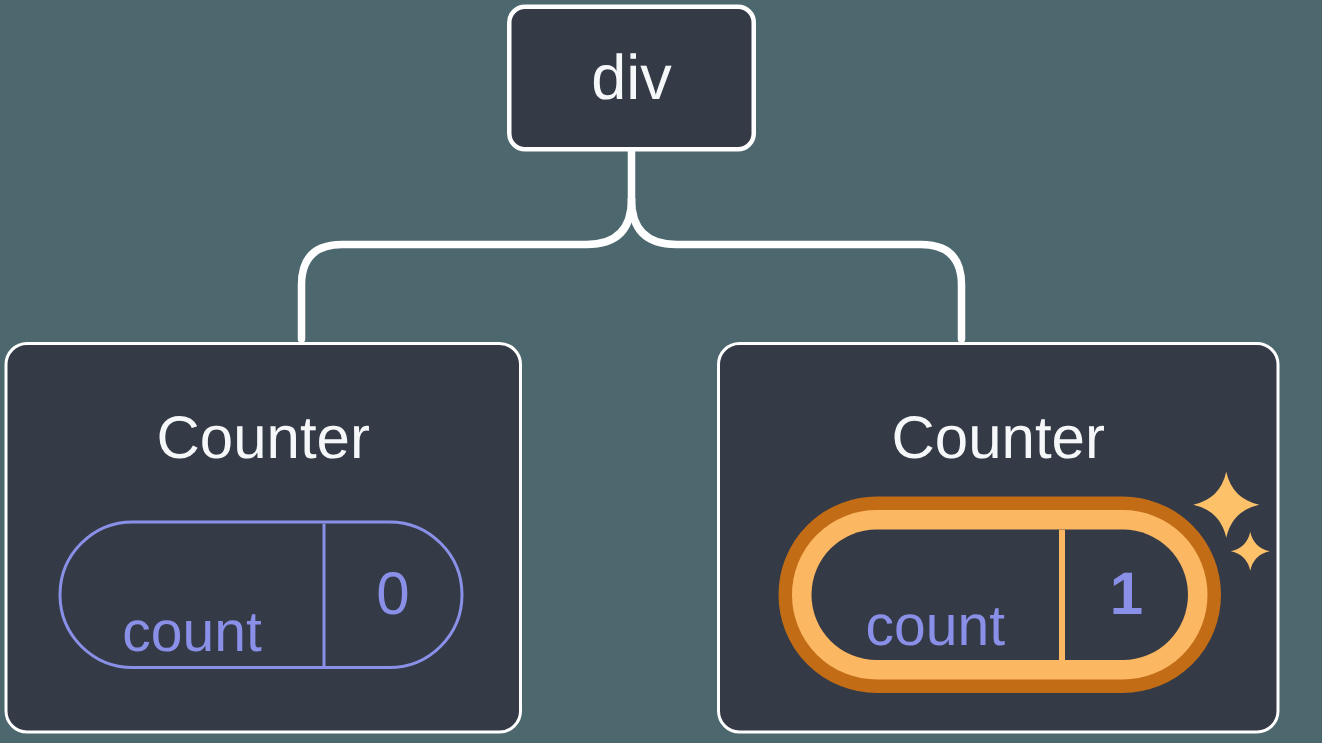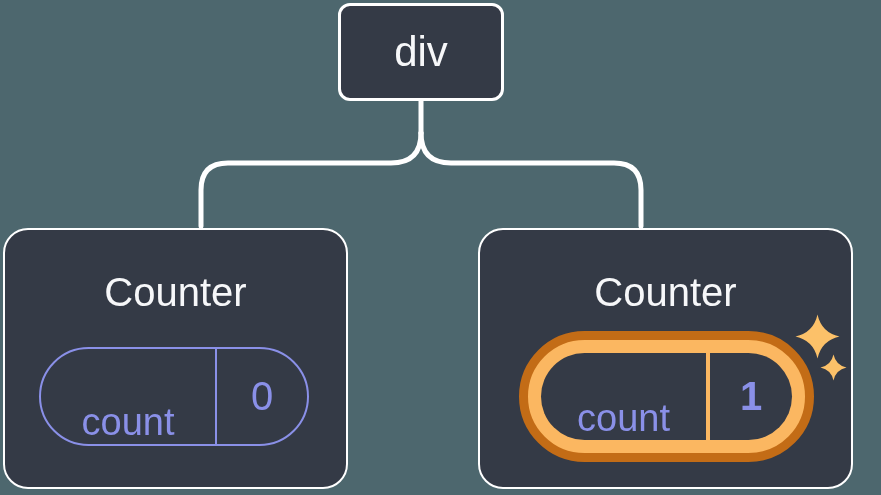--- a/index.html
+++ b/index.html
@@ -46,21 +46,21 @@
     font-size:42px;
     font-weight:500;
   }
   .card{
     position:absolute;
     top:228px;
     height:261px;
     box-sizing:border-box;
     background:var(--node_fill);
     border:2.5px solid var(--node_border);
-    border-radius:25px;
+    border-radius:15px;
   }
   .card-left{left:3px;width:345px;}
   .card-right{left:478px;width:375px;}
   .card-title{
     position:absolute;
     left:0;right:0;top:40px;
     text-align:center;
     color:var(--text);
     font-size:40px;
     font-weight:500;

